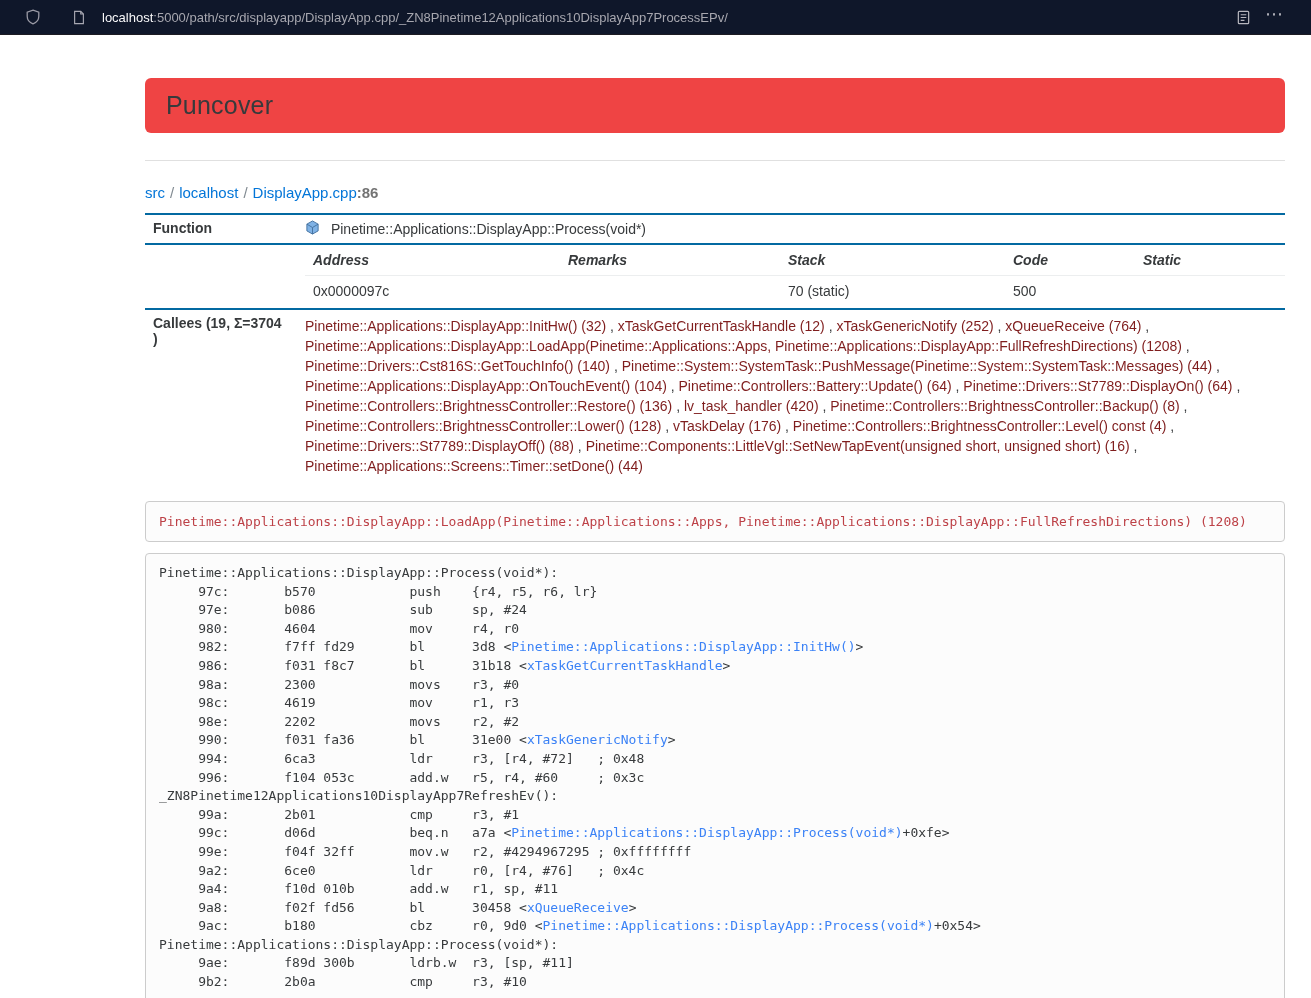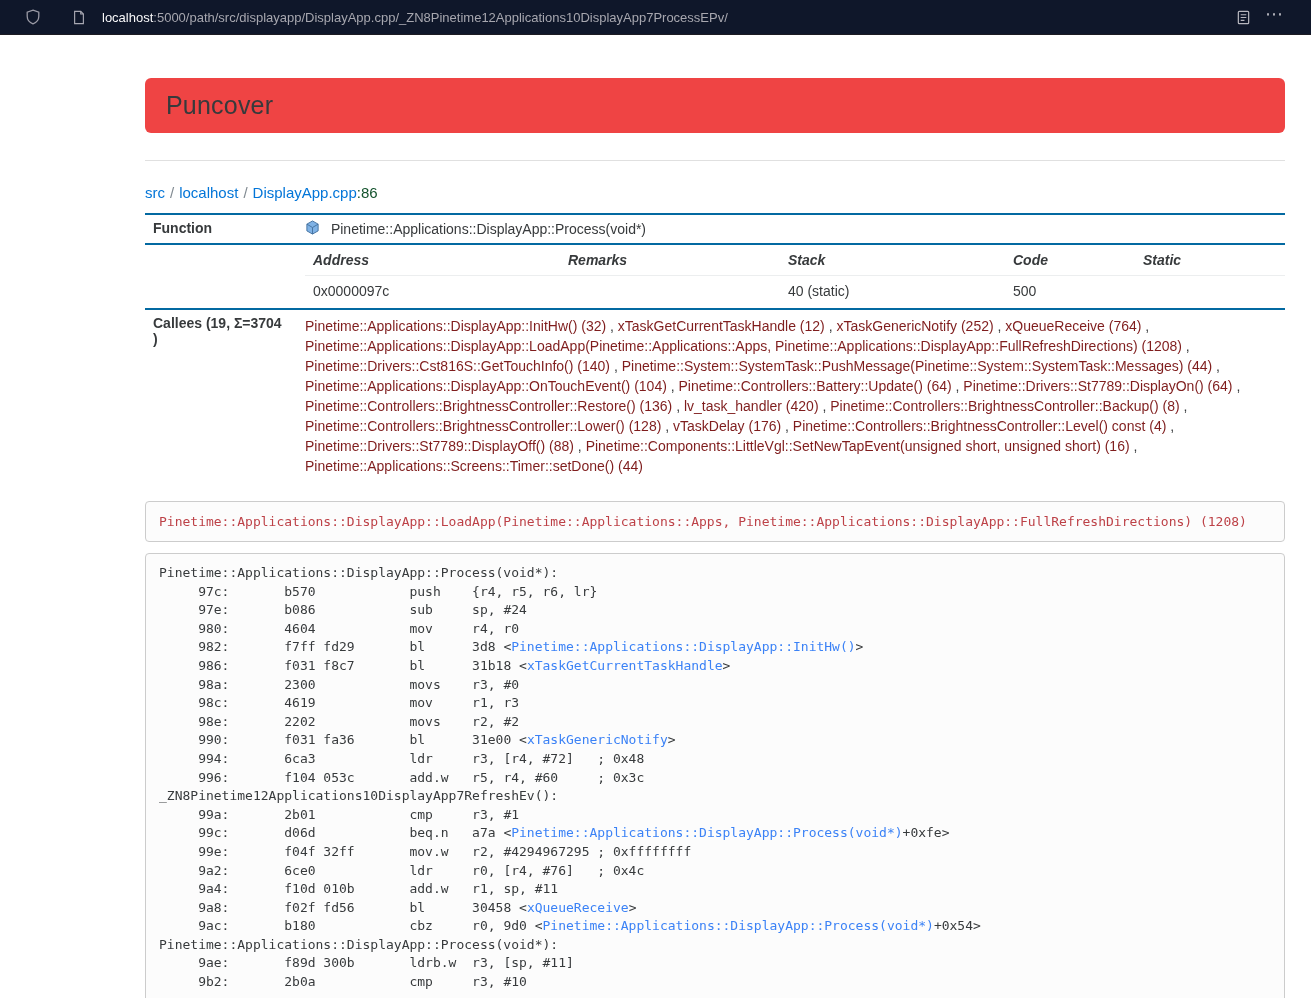--- a/index.html
+++ b/index.html
@@ -60,21 +60,21 @@
     letter-spacing: 0.2px;
   }
   hr.divider {
     border: none;
     border-top: 1px solid rgba(0,0,0,.12);
     margin: 27px 0 0 0;
   }
   .breadcrumb { margin: 23px 0 12px 0; font-size: 15px; }
   .breadcrumb a { color: #0275d8; }
   .breadcrumb .sep { color: #818a91; margin: 0 5px; }
-  .breadcrumb .line-no { color: #14532d; }
+  .breadcrumb .line-no { color: #737373; font-weight: bold; }
 
   
   table.symbol-table {
     width: 100%;
     border-collapse: collapse;
     font-size: 14px;
   }
   table.symbol-table > tbody > tr > td {
     border-top: 2px solid #0369a1;
     padding: 5px 8px;
@@ -188,21 +188,21 @@
                 <th class="col-remarks">Remarks</th>
                 <th class="col-stack">Stack</th>
                 <th class="col-code">Code</th>
                 <th>Static</th>
               </tr>
             </thead>
             <tbody>
               <tr>
                 <td>0x0000097c</td>
                 <td></td>
-                <td>40 (static)</td>
+                <td>70 (static)</td>
                 <td>500</td>
                 <td></td>
               </tr>
             </tbody>
           </table>
         </td>
       </tr>
       <tr>
         <td class="row-label">Callees (19, Σ=3704 )</td>
         <td class="callees-cell"><a href="#">Pinetime::Applications::DisplayApp::InitHw() (32)</a> , <a href="#">xTaskGetCurrentTaskHandle (12)</a> , <a href="#">xTaskGenericNotify (252)</a> , <a href="#">xQueueReceive (764)</a> , <a href="#">Pinetime::Applications::DisplayApp::LoadApp(Pinetime::Applications::Apps, Pinetime::Applications::DisplayApp::FullRefreshDirections) (1208)</a> , <a href="#">Pinetime::Drivers::Cst816S::GetTouchInfo() (140)</a> , <a href="#">Pinetime::System::SystemTask::PushMessage(Pinetime::System::SystemTask::Messages) (44)</a> , <a href="#">Pinetime::Applications::DisplayApp::OnTouchEvent() (104)</a> , <a href="#">Pinetime::Controllers::Battery::Update() (64)</a> , <a href="#">Pinetime::Drivers::St7789::DisplayOn() (64)</a> , <a href="#">Pinetime::Controllers::BrightnessController::Restore() (136)</a> , <a href="#">lv_task_handler (420)</a> , <a href="#">Pinetime::Controllers::BrightnessController::Backup() (8)</a> , <a href="#">Pinetime::Controllers::BrightnessController::Lower() (128)</a> , <a href="#">vTaskDelay (176)</a> , <a href="#">Pinetime::Controllers::BrightnessController::Level() const (4)</a> , <a href="#">Pinetime::Drivers::St7789::DisplayOff() (88)</a> , <a href="#">Pinetime::Components::LittleVgl::SetNewTapEvent(unsigned short, unsigned short) (16)</a> , <a href="#">Pinetime::Applications::Screens::Timer::setDone() (44)</a></td>

